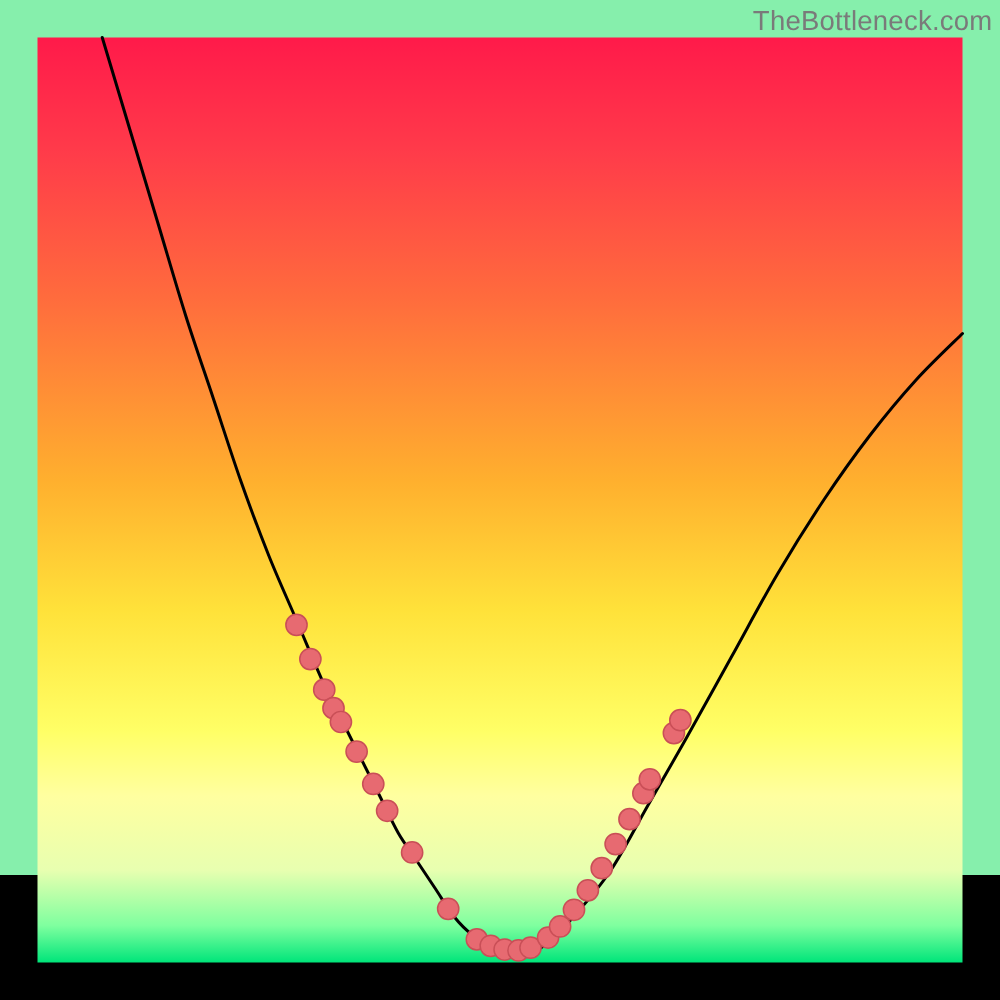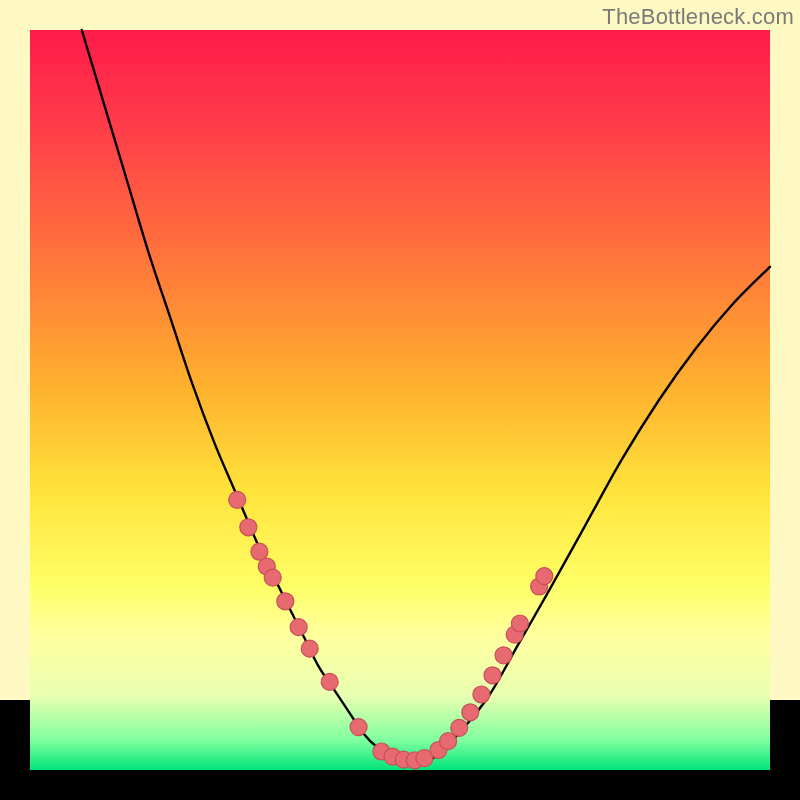--- a/index.html
+++ b/index.html
@@ -1,21 +1,21 @@
 <!DOCTYPE html>
 <html><head>
 <meta charset="utf-8">
 <style>
   * { margin: 0; padding: 0; box-sizing: border-box; }
   html, body { width: 800px; height: 800px; overflow: hidden; background: #000; }
   .frame {
     position: relative;
     width: 800px;
     height: 700px;
-    background: #fef9c3;
+    background: #86efac;
   }
   .plot-area {
     position: absolute;
     left: 30px;
     top: 30px;
     width: 740px;
     height: 740px;
     background: linear-gradient(to bottom,
       #ff1a4a 0%,
       #ff3a4a 12%,

